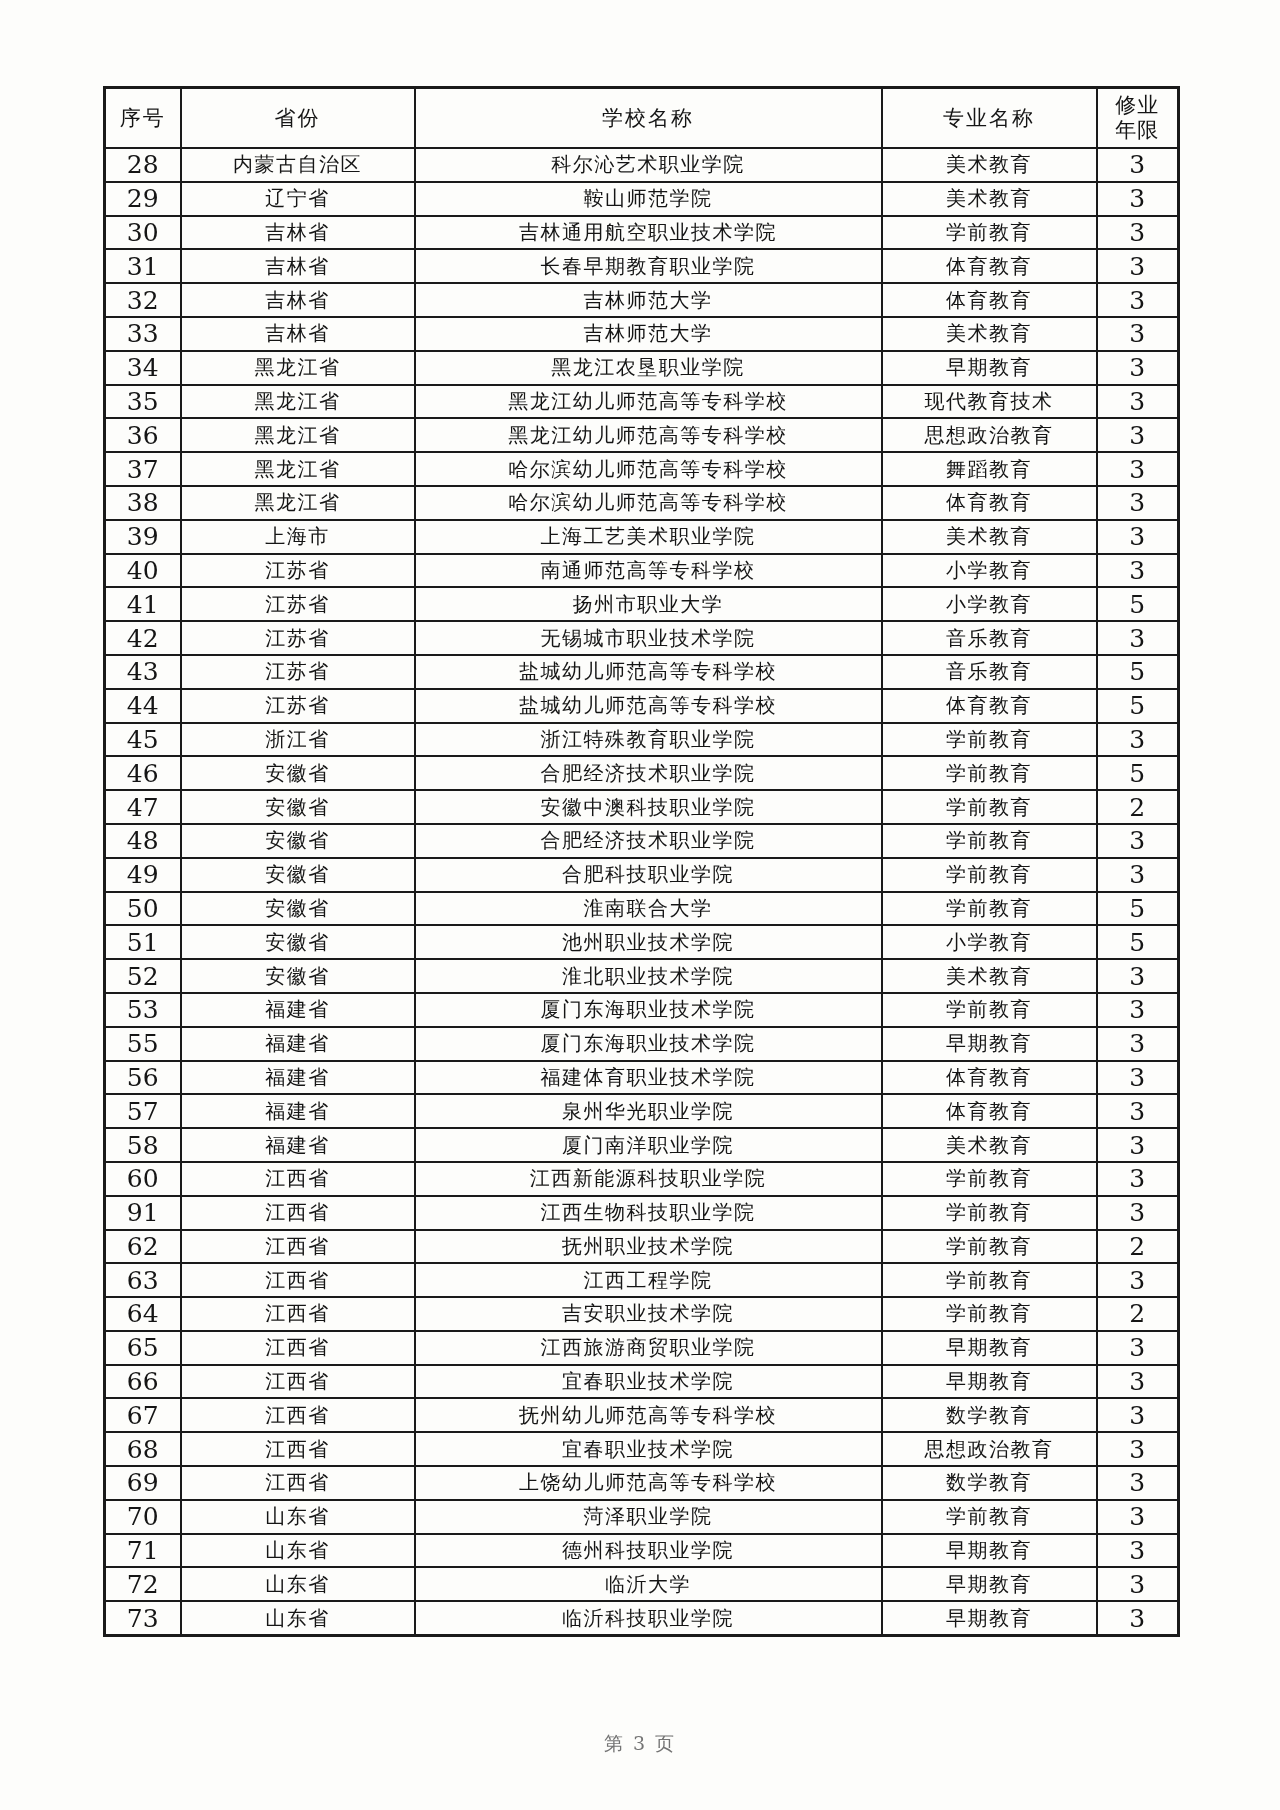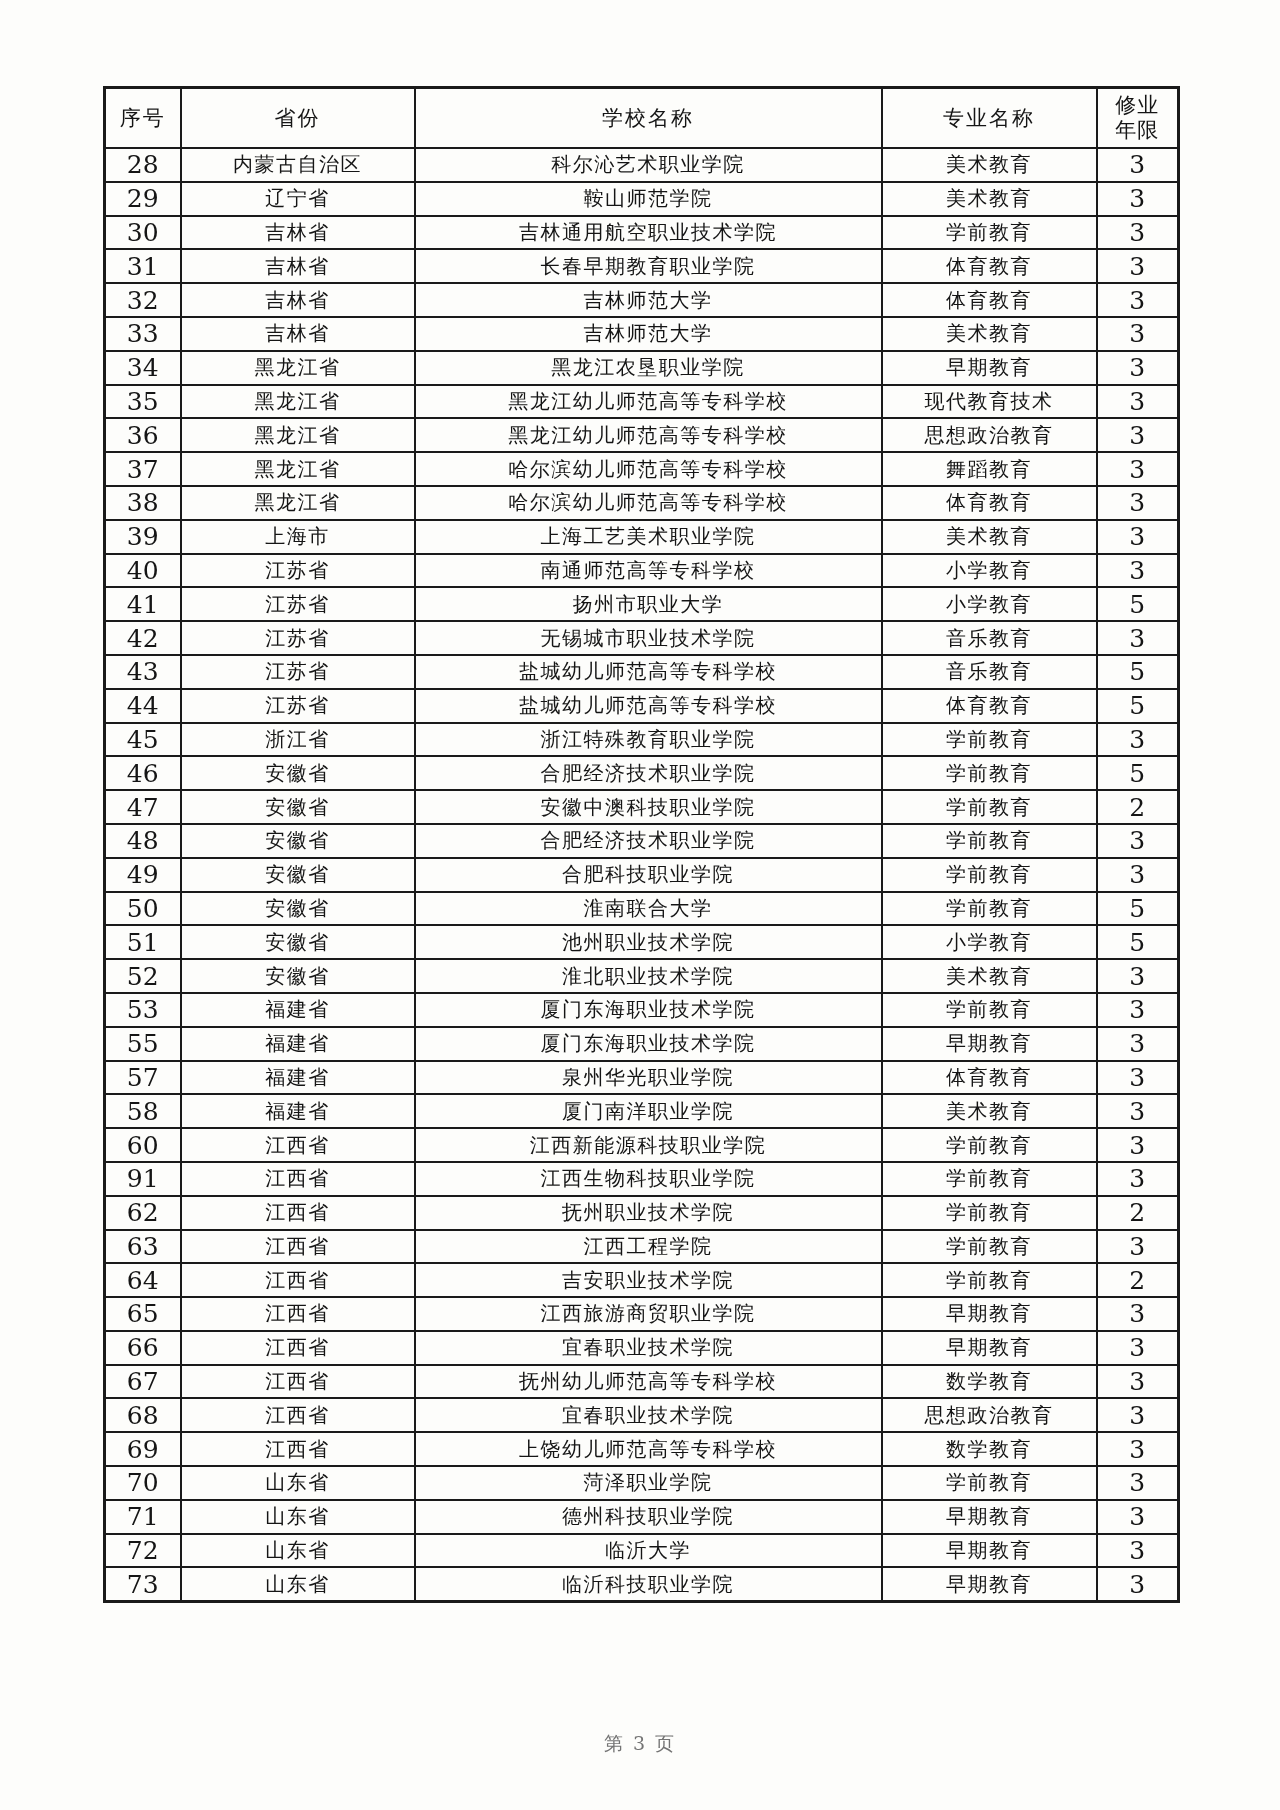--- a/index.html
+++ b/index.html
@@ -275,20 +275,27 @@
           <td data-name="years-cell">3</td>
         </tr>
         <tr data-name="table-row">
           <td data-name="serial-cell">55</td>
           <td data-name="province-cell">福建省</td>
           <td data-name="school-cell">厦门东海职业技术学院</td>
           <td data-name="major-cell">早期教育</td>
           <td data-name="years-cell">3</td>
         </tr>
         <tr data-name="table-row">
+          <td data-name="serial-cell">56</td>
+          <td data-name="province-cell">福建省</td>
+          <td data-name="school-cell">福建体育职业技术学院</td>
+          <td data-name="major-cell">体育教育</td>
+          <td data-name="years-cell">3</td>
+        </tr>
+        <tr data-name="table-row">
           <td data-name="serial-cell">57</td>
           <td data-name="province-cell">福建省</td>
           <td data-name="school-cell">泉州华光职业学院</td>
           <td data-name="major-cell">体育教育</td>
           <td data-name="years-cell">3</td>
         </tr>
         <tr data-name="table-row">
           <td data-name="serial-cell">58</td>
           <td data-name="province-cell">福建省</td>
           <td data-name="school-cell">厦门南洋职业学院</td>

